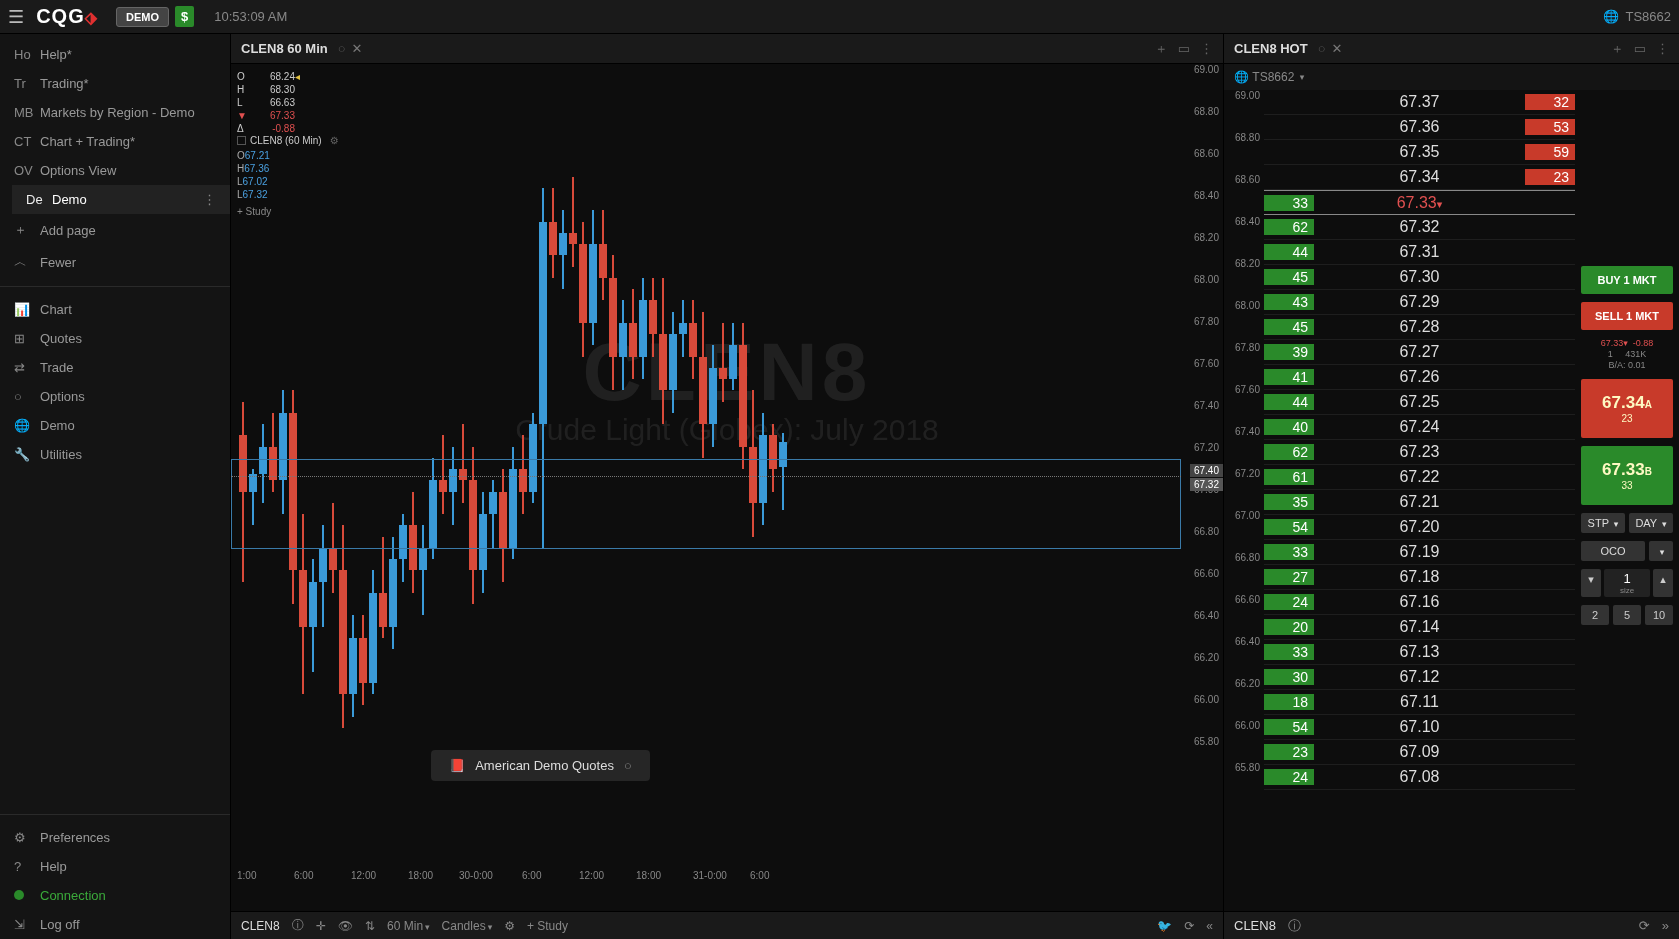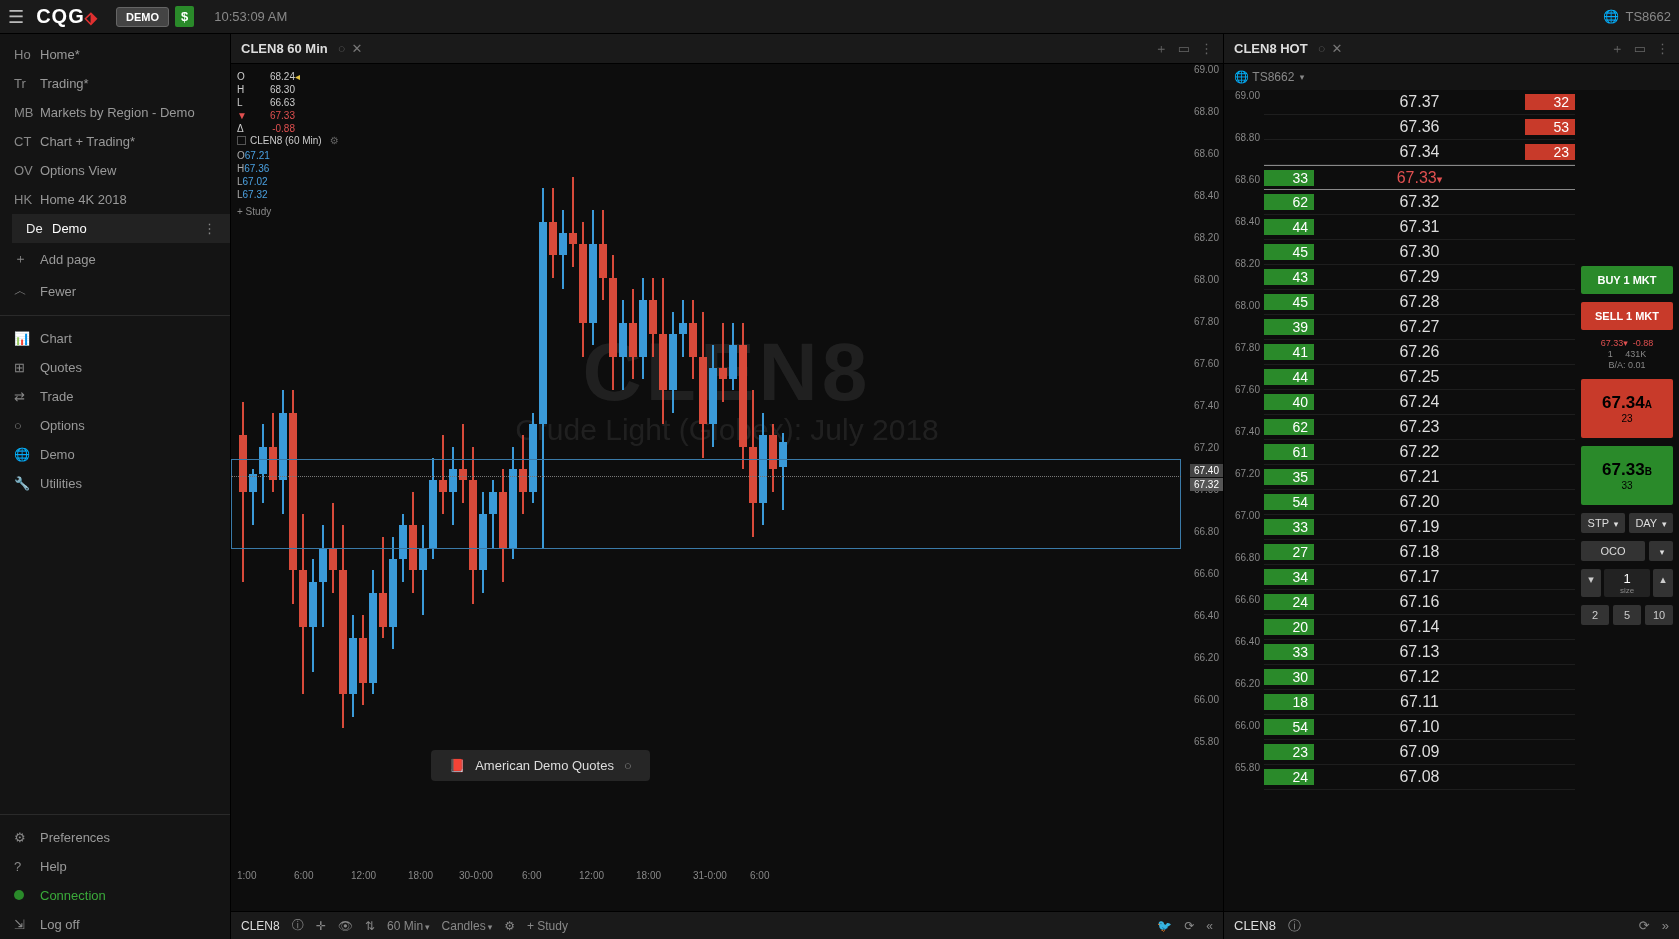--- a/index.html
+++ b/index.html
@@ -75,21 +75,21 @@
 .dom-p{flex:1;text-align:center;color:#ddd;font-size:16px;}
 .dom-p.last{color:#e05050;}
 .yax2{width:40px;color:#888;font-size:10px;position:relative;}
 .yt2{position:absolute;right:4px;}
 .ticket{width:104px;padding:8px 6px;display:flex;flex-direction:column;gap:8px;}
 .btn{text-align:center;padding:8px 4px;color:#fff;font-size:11px;font-weight:bold;border-radius:2px;cursor:pointer;}
 .btn.buy{background:#2a8a2a;}
 .btn.sell{background:#c83a2a;}
 .info-line{font-size:9px;text-align:center;color:#888;line-height:11px;}
 .info-line .r{color:#e05050;}
-.price-tile{padding:14px 4px;text-align:center;color:#000000;border-radius:2px;}
+.price-tile{padding:14px 4px;text-align:center;color:#fef9c3;border-radius:2px;}
 .price-tile.ask{background:#c83a2a;}
 .price-tile.bid{background:#2a8a2a;}
 .price-tile .p{font-size:17px;font-weight:bold;}
 .price-tile .p sub{font-size:10px;vertical-align:baseline;}
 .price-tile .q{font-size:10px;}
 .sel-row{display:flex;gap:4px;}
 .sel{flex:1;background:#333;color:#ddd;text-align:center;padding:4px 2px;font-size:11px;border-radius:2px;cursor:pointer;}
 .qty-row{display:flex;gap:3px;align-items:stretch;}
 .qty-btn{width:20px;background:#333;color:#ccc;text-align:center;padding:4px 0;font-size:11px;border-radius:2px;cursor:pointer;}
 .qty-val{flex:1;background:#222;text-align:center;padding:2px;border-radius:2px;}
@@ -113,41 +113,37 @@
     <span class="globe">🌐</span>
     <span>TS8662</span>
   </div>
 </div>
 
 <div class="main">
   <div class="sidebar">
     <div id="nav-pages">
         <div class="nav-item">
           <span class="nav-abbr">Ho</span>
-          <span>Home*</span>
+          <span>Help*</span>
         </div>
         <div class="nav-item">
           <span class="nav-abbr">Tr</span>
           <span>Trading*</span>
         </div>
         <div class="nav-item">
           <span class="nav-abbr">MB</span>
           <span>Markets by Region - Demo</span>
         </div>
         <div class="nav-item">
           <span class="nav-abbr">CT</span>
           <span>Chart + Trading*</span>
         </div>
         <div class="nav-item">
           <span class="nav-abbr">OV</span>
           <span>Options View</span>
-        </div>
-        <div class="nav-item">
-          <span class="nav-abbr">HK</span>
-          <span>Home 4K 2018</span>
         </div>
         <div class="nav-item active">
           <span class="nav-abbr">De</span>
           <span>Demo</span>
           <span class="nav-more">⋮</span>
         </div>
       </div>
     <div class="nav-item">
         <span class="nav-icon">＋</span>
         <span>Add page</span>
@@ -575,20 +571,25 @@
               <div class="dom-p">67.37</div>
               <div class="dom-a">32</div>
             </div>
             <div class="dom-row">
               <div class="dom-b"></div>
               <div class="dom-p">67.36</div>
               <div class="dom-a">53</div>
             </div>
             <div class="dom-row">
               <div class="dom-b"></div>
+              <div class="dom-p">67.35</div>
+              <div class="dom-a">59</div>
+            </div>
+            <div class="dom-row">
+              <div class="dom-b"></div>
               <div class="dom-p">67.34</div>
               <div class="dom-a">23</div>
             </div>
             <div class="dom-row ltp">
               <div class="dom-b">33</div>
               <div class="dom-p last">67.33<span style="font-size:11px;">▾</span></div>
               <div class="dom-a" style=""></div>
             </div>
             <div class="dom-row">
               <div class="dom-b">62</div>
@@ -656,25 +657,20 @@
               <div class="dom-a" style=""></div>
             </div>
             <div class="dom-row">
               <div class="dom-b">33</div>
               <div class="dom-p">67.19</div>
               <div class="dom-a" style=""></div>
             </div>
             <div class="dom-row">
               <div class="dom-b">27</div>
               <div class="dom-p">67.18</div>
-              <div class="dom-a" style=""></div>
-            </div>
-            <div class="dom-row">
-              <div class="dom-b">34</div>
-              <div class="dom-p">67.17</div>
               <div class="dom-a" style=""></div>
             </div>
             <div class="dom-row">
               <div class="dom-b">24</div>
               <div class="dom-p">67.16</div>
               <div class="dom-a" style=""></div>
             </div>
             <div class="dom-row">
               <div class="dom-b">20</div>
               <div class="dom-p">67.14</div>

